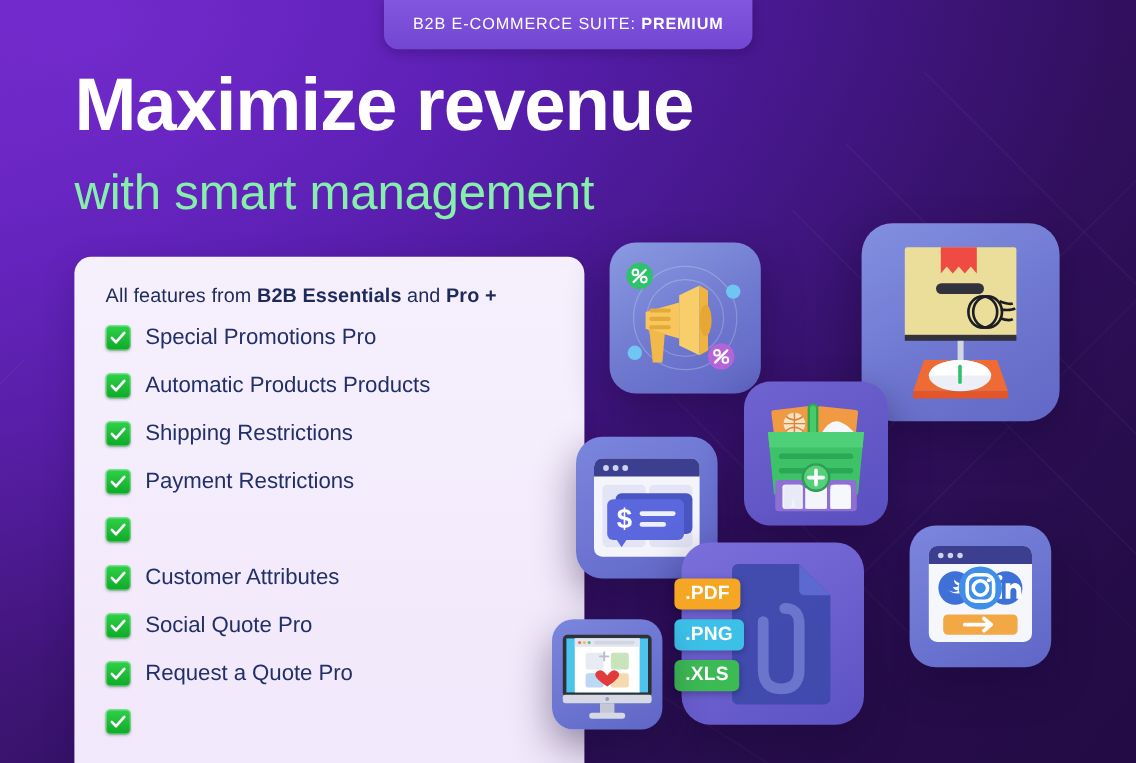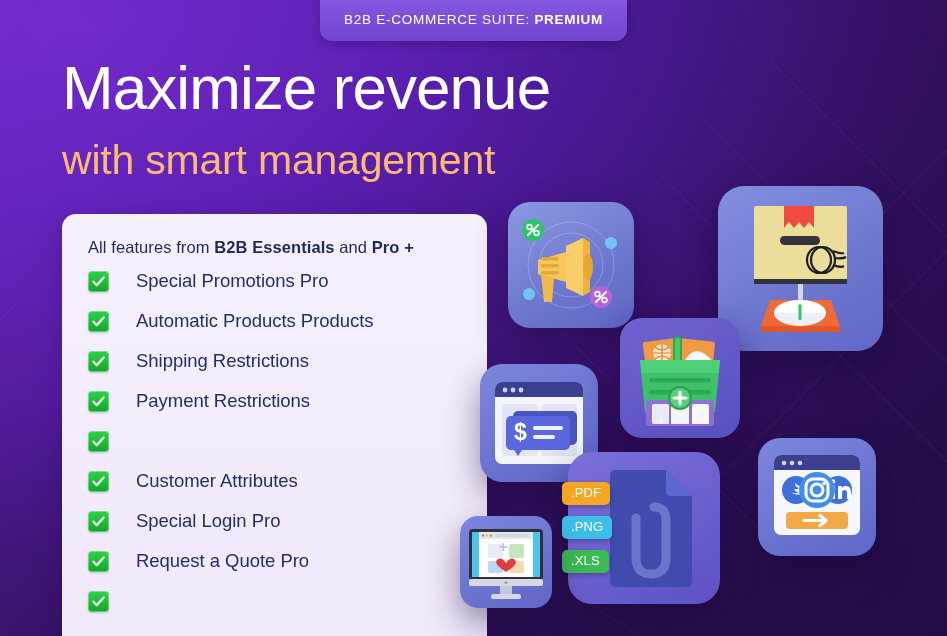--- a/index.html
+++ b/index.html
@@ -39,45 +39,45 @@
   }
   .badge-text{
     font-size:13.5px; letter-spacing:.055em; color:#ffffff;
     white-space:nowrap; font-weight:400;
   }
   .badge-text b{ font-weight:700; letter-spacing:.05em;text-align:right; }
 
   
   .h1{
     position:absolute; left:62px; top:55px;
-    font-size:62px; font-weight:400; color:#ffffff;
+    font-size:62px; font-weight:700; color:#ffffff;
     letter-spacing:-.015em; line-height:1.05;
   }
   .h2{
     position:absolute; left:62px; top:138px;
-    font-size:41px; font-weight:400; color:#fdba74;
+    font-size:41px; font-weight:400; color:#86efac;
     letter-spacing:-.005em; line-height:1.1;
   }
 
   
   .panel{
     position:absolute; left:62px; top:214px;
     width:425px; height:430px;
     background:linear-gradient(180deg,#f6f0fd 0%,#f1e8fb 100%);
     border-radius:14px 14px 0 0;
     box-shadow:0 6px 26px rgba(28,8,62,.22);
     padding:24px 26px 0 26px;
   }
   .panel-intro{
     font-size:16.5px; color:#1e2a5a; font-weight:400;
     letter-spacing:.005em; margin-bottom:4px;
   }
   .panel-intro b{ font-weight:700; }
   .feat{
-    display:flex; align-items:center; gap:27px;
+    display:flex; align-items:center; gap:12px;
     height:40px;
   }
   .chk{
     width:21px; height:21px; border-radius:4px; flex:none;
     background:linear-gradient(180deg,#2fd14a 0%,#0fa828 100%);
     box-shadow:inset 0 0 0 1px rgba(255,255,255,.35), 0 1px 2px rgba(0,0,0,.18);
     position:relative;
   }
   .chk svg{ position:absolute; left:3px; top:3px; }
   .feat-label{
@@ -101,21 +101,21 @@
     background:linear-gradient(150deg,#7b6fdb 0%,#5d52c4 100%); }
   .c-social{ left:758px; top:438px; width:118px; height:118px;
     background:linear-gradient(150deg,#7b86dd 0%,#5f66c6 100%); }
   .c-mon  { left:460px; top:516px; width:92px; height:92px; border-radius:18px;
     background:linear-gradient(150deg,#7b86dd 0%,#5f66c6 100%); }
 
   .card svg{ display:block; width:100%; height:100%; }
 
   .fileext{
     position:absolute; border-radius:5px; color:#fff;
-    font-size:13px; font-weight:400; letter-spacing:.01em;
+    font-size:16px; font-weight:700; letter-spacing:.01em;
     padding:4px 9px; line-height:1.15;
     box-shadow:0 2px 5px rgba(20,6,45,.3);
   }
 </style>
 </head>
 <body>
 
 <div class="stage">
 
   <div class="bg-base"></div>
@@ -196,21 +196,21 @@
           </svg>
         </span>
       <span class="feat-label">Customer Attributes</span>
     </div>
     <div class="feat">
       <span class="chk">
           <svg width="15" height="15" viewBox="0 0 15 15">
             <path d="M2.2 7.6 L5.7 11.2 L12.6 3.4" fill="none" stroke="#ffffff" stroke-width="2.2" stroke-linecap="round" stroke-linejoin="round"></path>
           </svg>
         </span>
-      <span class="feat-label">Special Login Pro</span>
+      <span class="feat-label">Social Quote Pro</span>
     </div>
     <div class="feat">
       <span class="chk">
           <svg width="15" height="15" viewBox="0 0 15 15">
             <path d="M2.2 7.6 L5.7 11.2 L12.6 3.4" fill="none" stroke="#ffffff" stroke-width="2.2" stroke-linecap="round" stroke-linejoin="round"></path>
           </svg>
         </span>
       <span class="feat-label">Request a Quote Pro</span>
     </div>
     <div class="feat">

